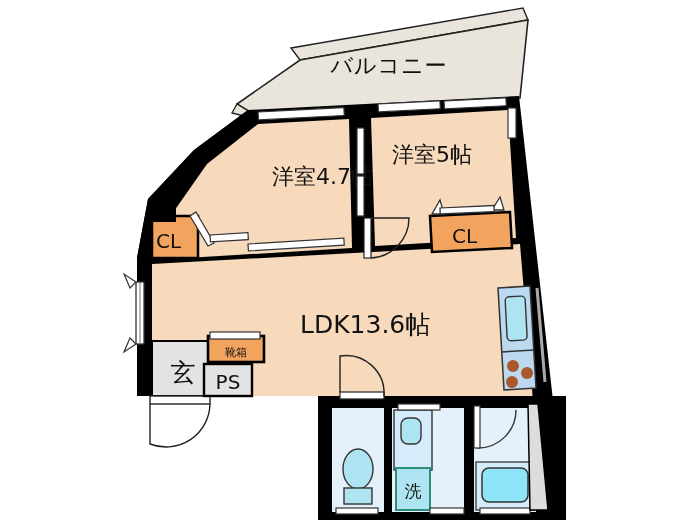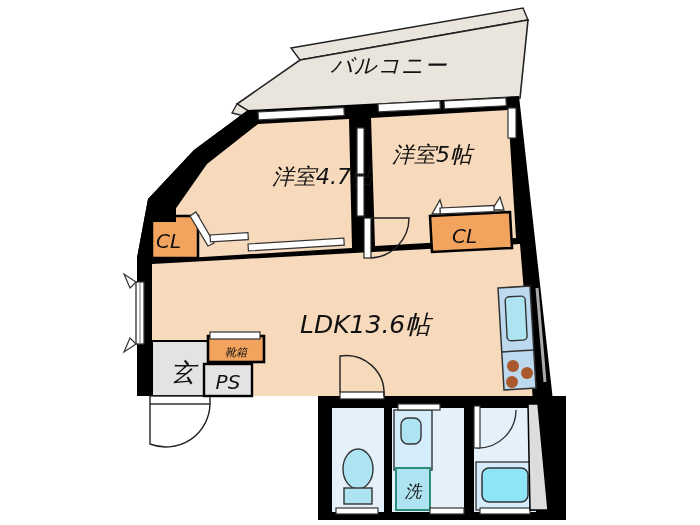--- a/index.html
+++ b/index.html
@@ -1,18 +1,18 @@
 <!DOCTYPE html>
 <html><head>
 <meta charset="utf-8">
 <style>
   html,body{margin:0;padding:0;background:#ffffff;}
   body{width:700px;height:525px;overflow:hidden;
        font-family:"Liberation Sans","DejaVu Sans",sans-serif;}
-  #stage{position:relative;width:631px;height:525px;background:#f0abfc;font-style:italic;}
+  #stage{position:relative;width:631px;height:525px;background:#f0abfc;}
   svg{display:block;}
   .lbl{font-family:"DejaVu Sans","Liberation Sans",sans-serif;fill:#111111;}
 </style>
 </head>
 <body>
 
 <div id="stage">
 <svg width="700" height="525" viewBox="0 0 700 525">
 
   <rect x="0" y="0" width="700" height="525" fill="#ffffff"></rect>

